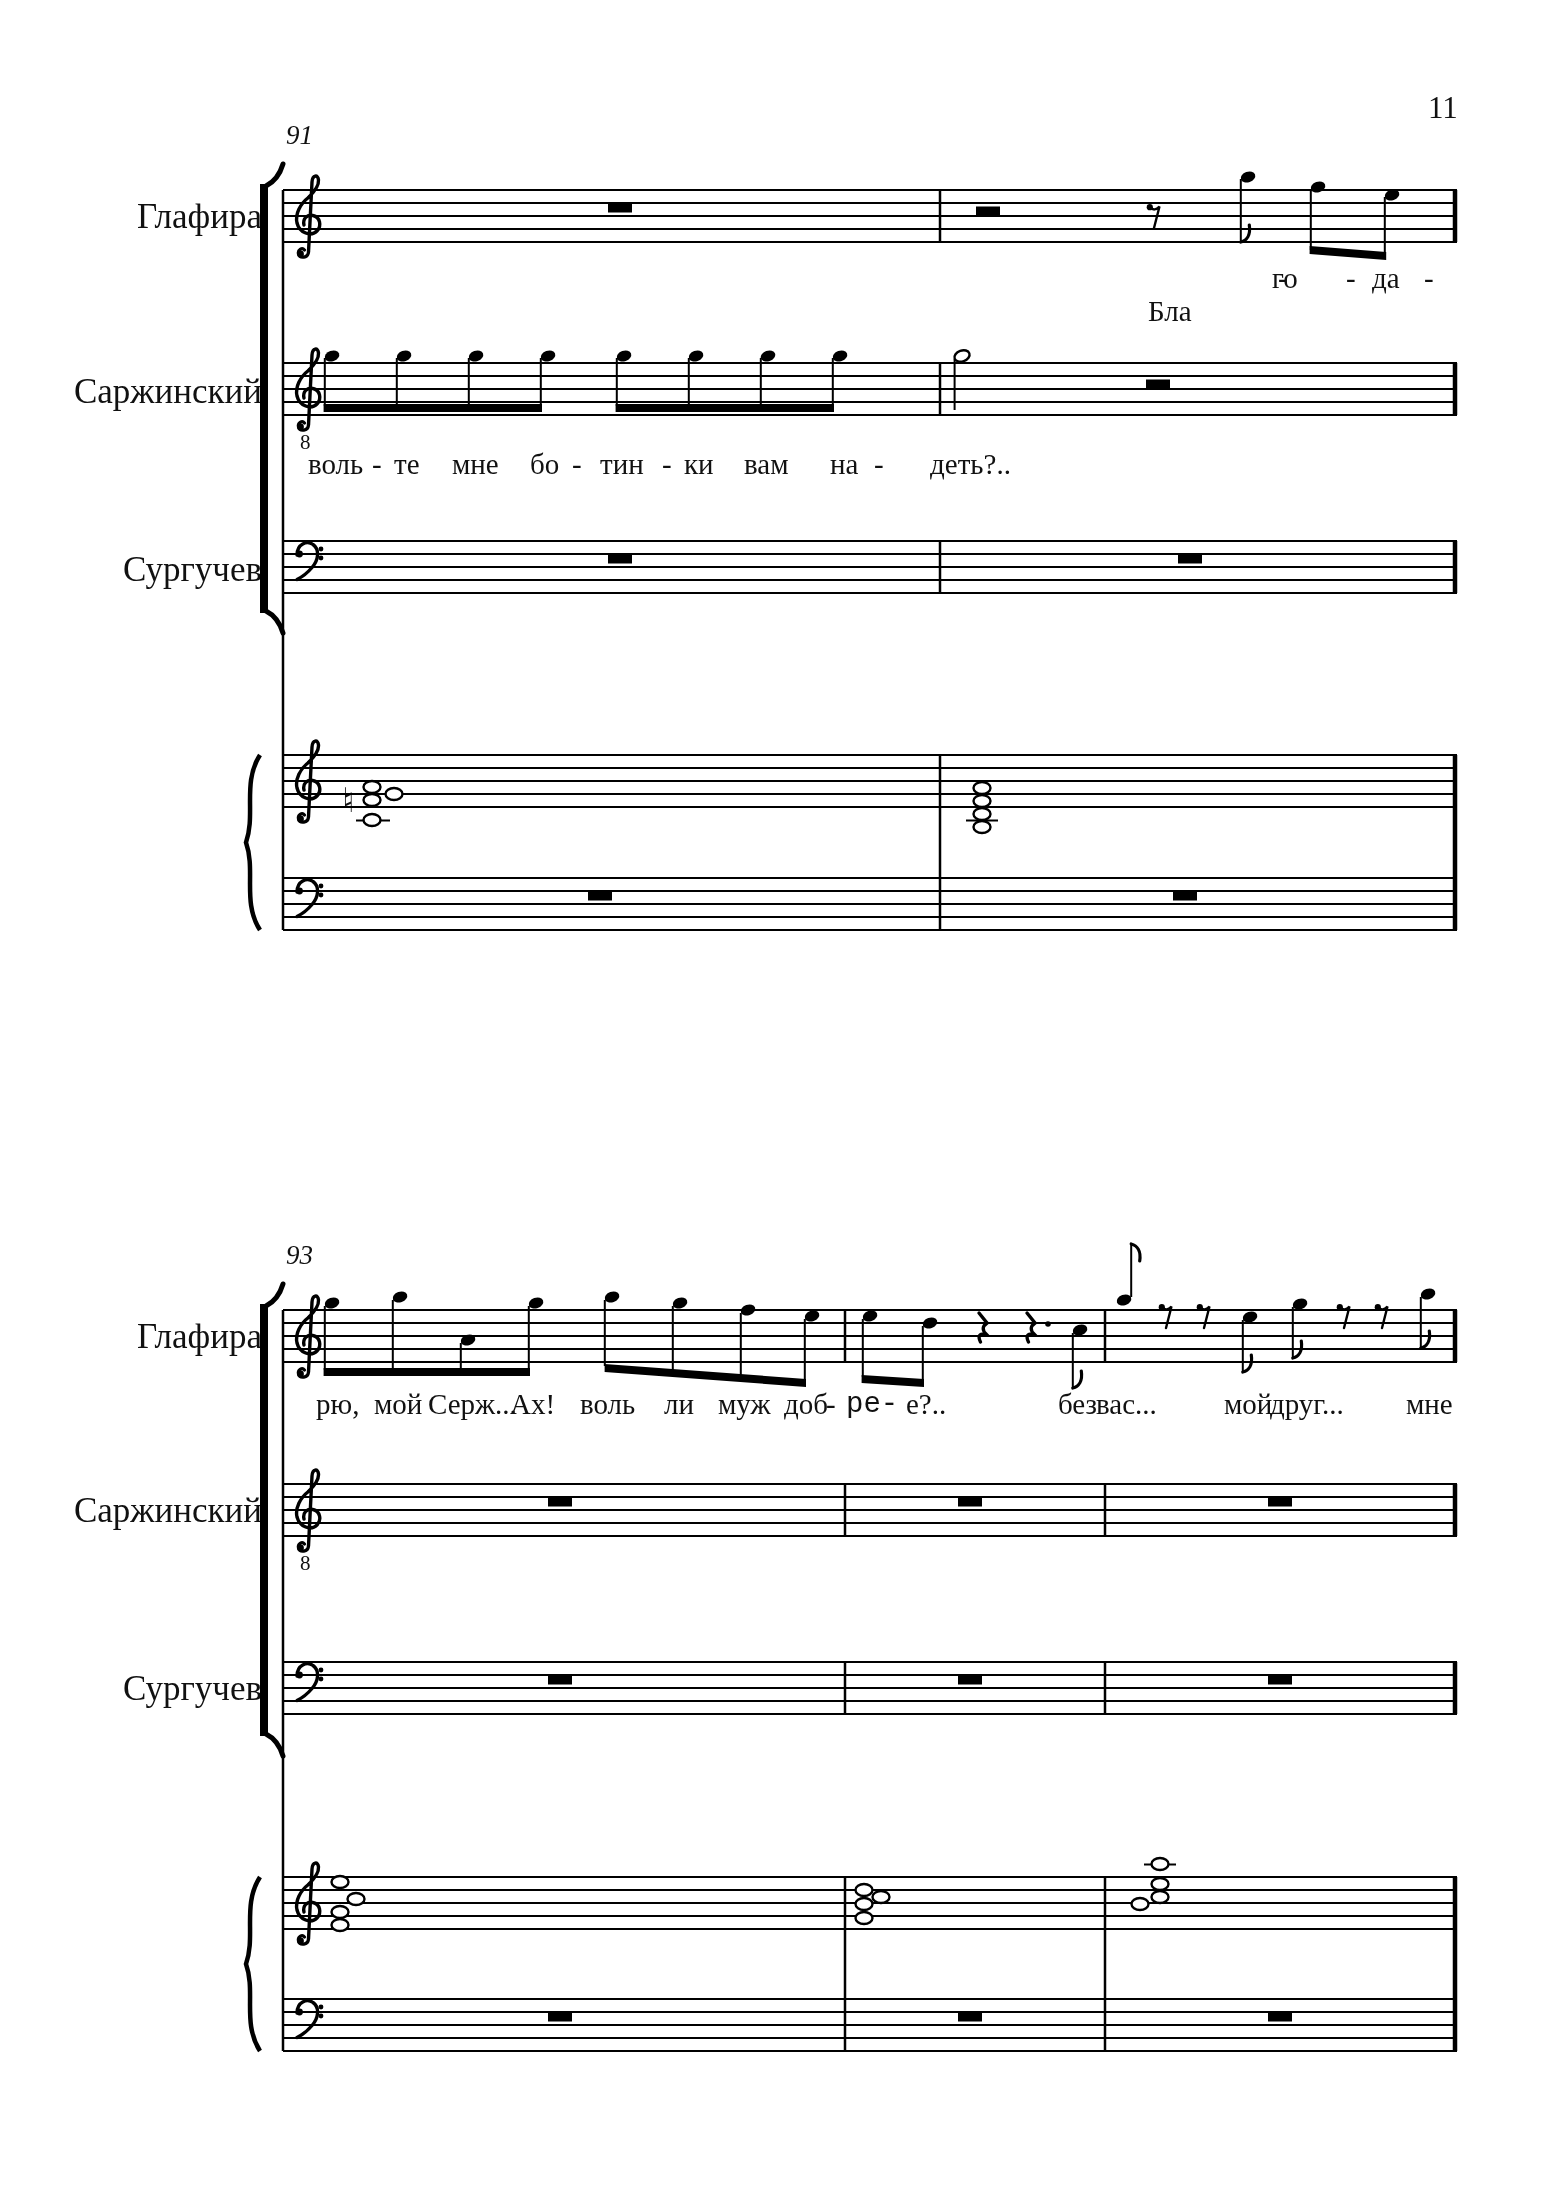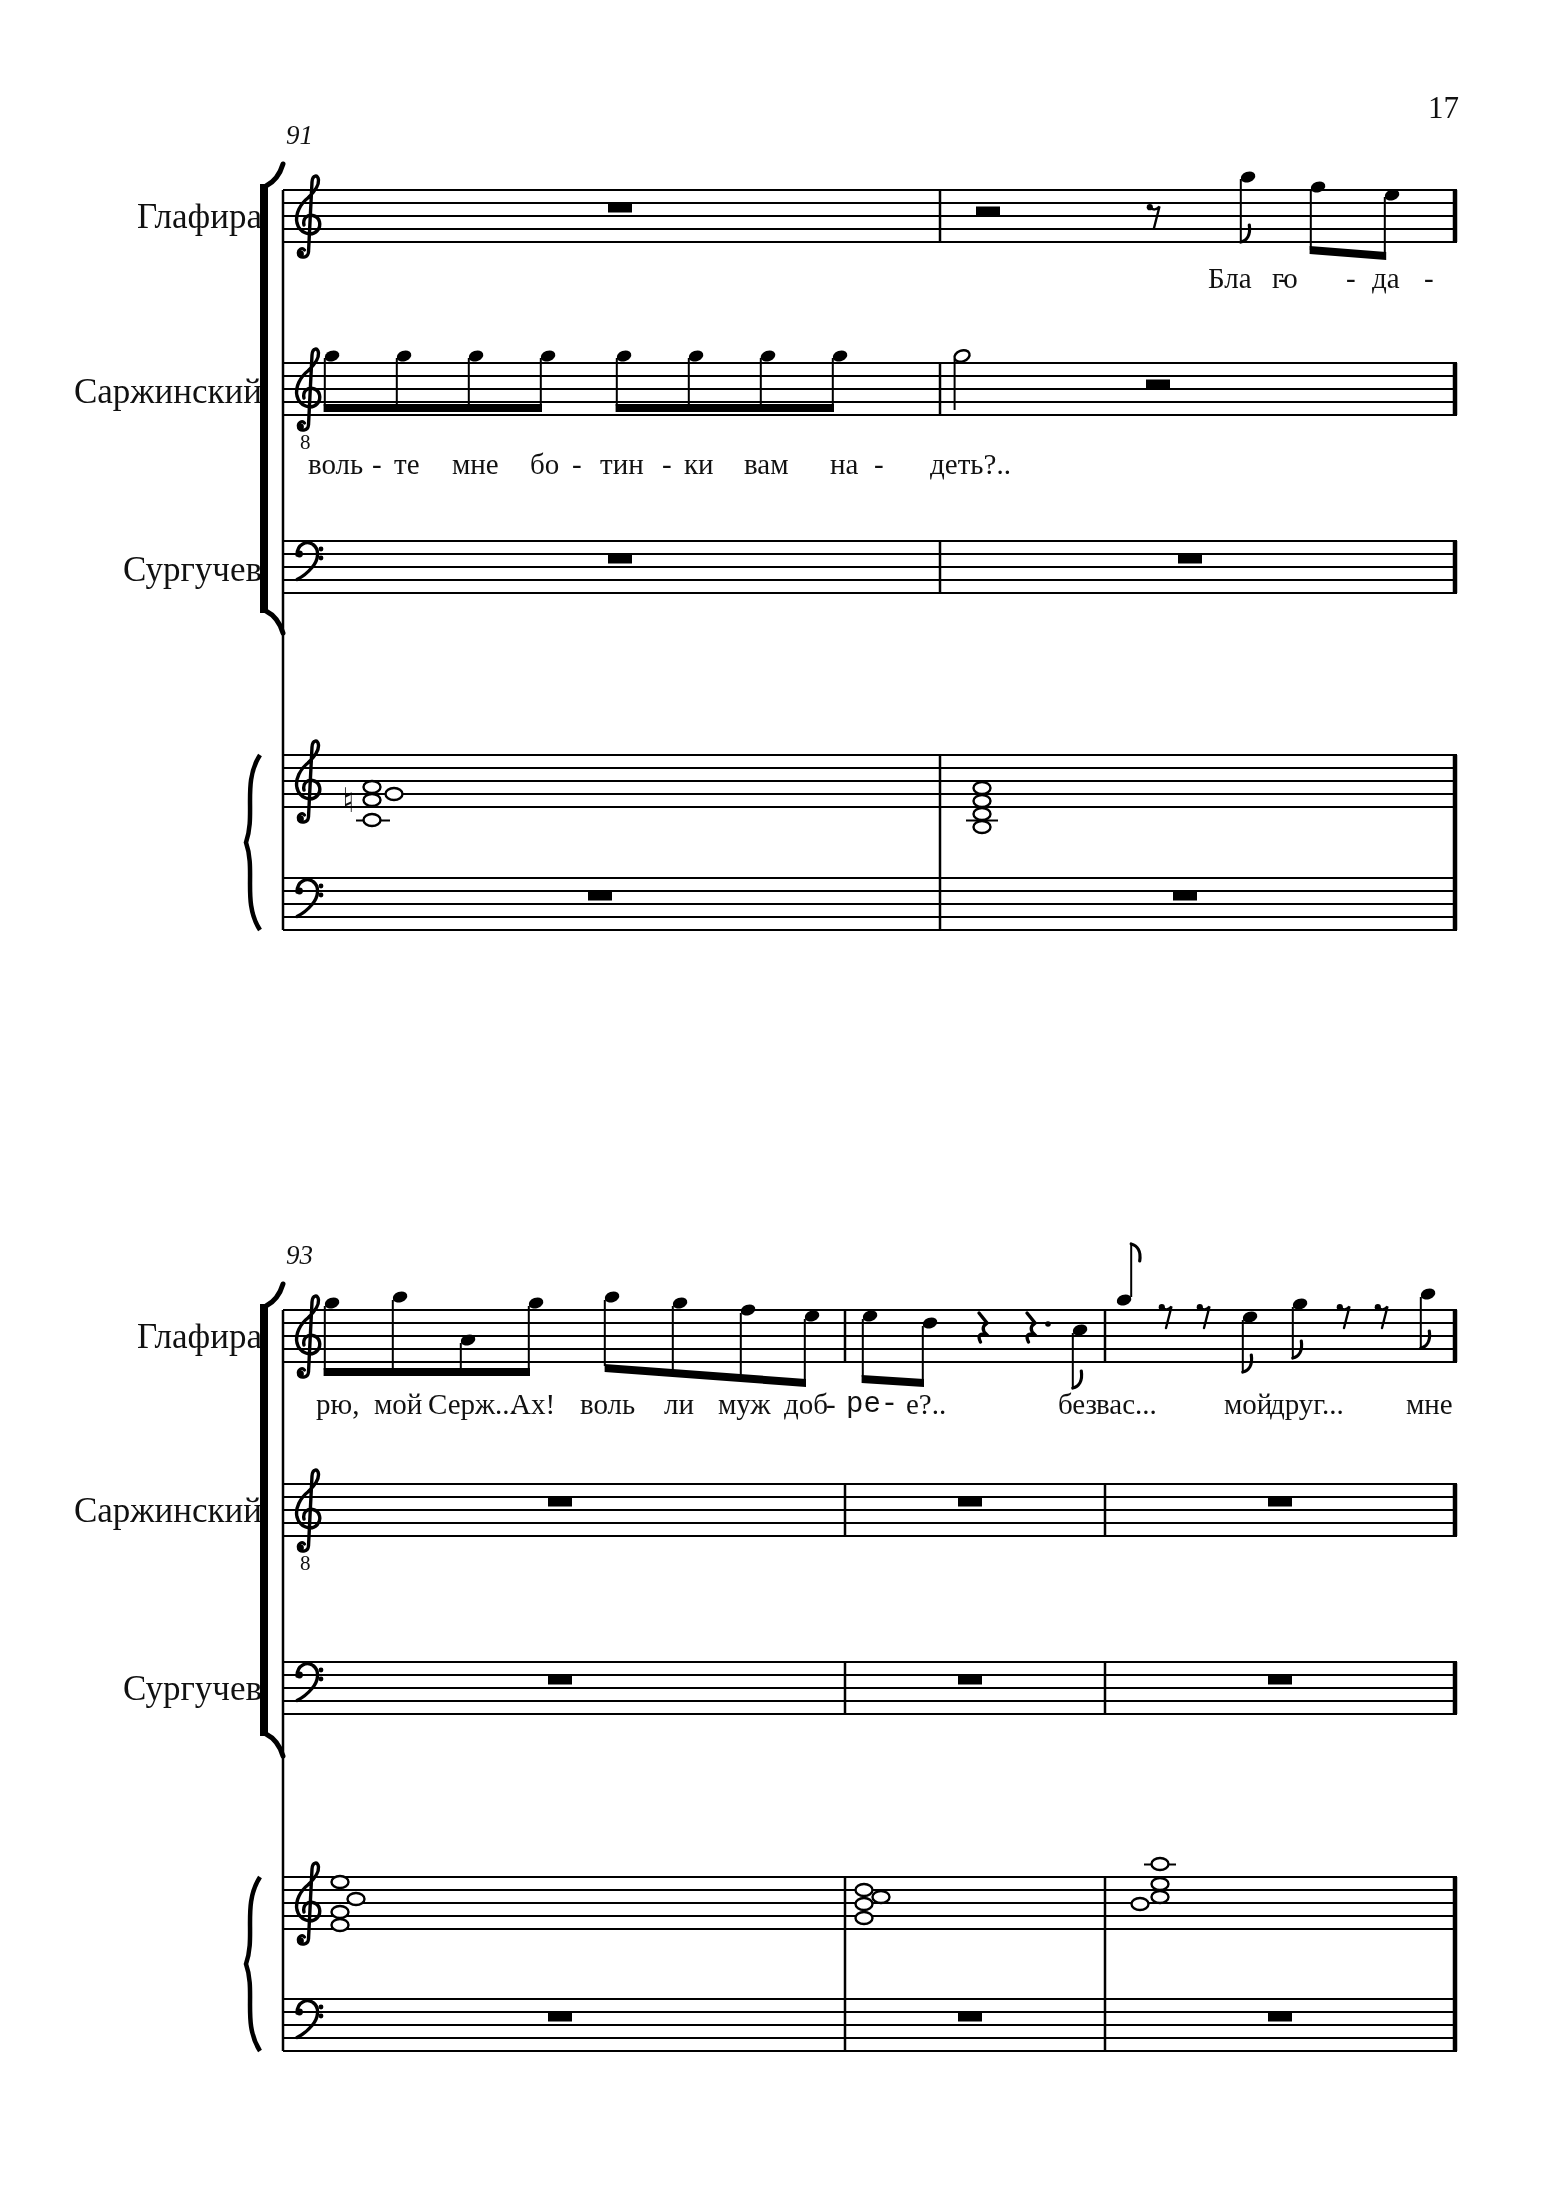--- a/index.html
+++ b/index.html
@@ -20,40 +20,40 @@
   .lyric-line span{position:absolute;top:0;font-size:29px;white-space:nowrap;}
   .octave-mark{font-size:21px;}
   .natural-sign{font-family:"DejaVu Sans",sans-serif;font-size:34px;}
   svg.score{position:absolute;left:0;top:0;}
 </style>
 </head>
 <body>
 
 <div class="page">
 
-  <div class="abs page-number" style="left:1428px;top:90px;">17</div>
+  <div class="abs page-number" style="left:1428px;top:90px;">11</div>
 
   <div class="abs measure-number" style="left:286px;top:120px;">91</div>
   <div class="abs measure-number" style="left:286px;top:1240px;">93</div>
 
   <div class="abs part-label" style="left:60px;top:197px;">Глафира</div>
   <div class="abs part-label" style="left:60px;top:372px;">Саржинский</div>
   <div class="abs part-label" style="left:60px;top:550px;">Сургучев</div>
 
   <div class="abs part-label" style="left:60px;top:1317px;">Глафира</div>
   <div class="abs part-label" style="left:60px;top:1491px;">Саржинский</div>
   <div class="abs part-label" style="left:60px;top:1669px;">Сургучев</div>
 
   <div class="abs octave-mark" style="left:300px;top:430px;">8</div>
   <div class="abs octave-mark" style="left:300px;top:1551px;">8</div>
 
   <div class="abs natural-sign" style="left:342px;top:780px;">♮</div>
 
   <div class="abs lyric-line" style="top:262px;">
-      <span style="left: 1208px;">Бла</span>
+      <span style="left: 1148px; margin-top: 33px;">Бла</span>
       <span style="left: 1278px;">-</span>
       <span style="left: 1272px; text-align: right;">го</span>
       <span style="left: 1346px;">-</span>
       <span style="left: 1372px;">да</span>
       <span style="left: 1424px;">-</span>
     </div>
   <div class="abs lyric-line" style="top:448px;">
       <span style="left: 308px;">воль</span>
       <span style="left: 372px;">-</span>
       <span style="left: 394px;">те</span>

